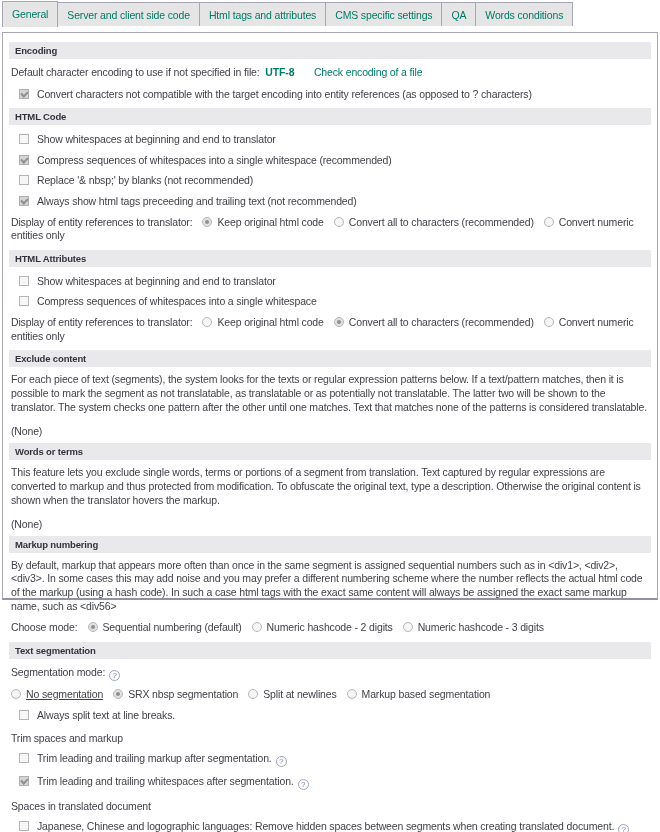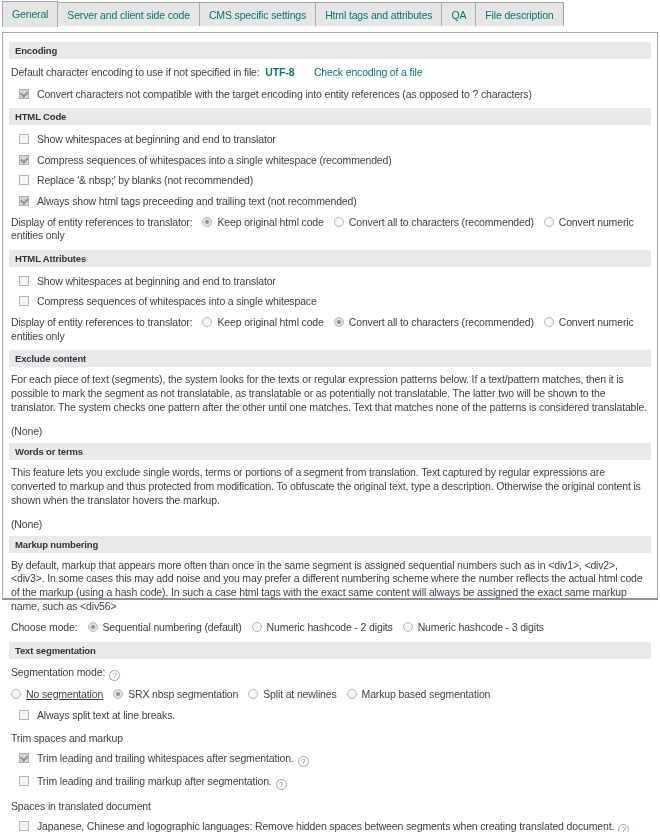--- a/index.html
+++ b/index.html
@@ -79,24 +79,24 @@
   .gap { display: inline-block; width: 14px; }
 </style>
 </head>
 <body>
 
 <div class="page">
 
   <div class="tabbar">
     <div class="tab active">General</div>
     <div class="tab">Server and client side code</div>
+    <div class="tab">Html tags and attributes</div>
     <div class="tab">CMS specific settings</div>
-    <div class="tab">Html tags and attributes</div>
     <div class="tab">QA</div>
-    <div class="tab">File description</div>
+    <div class="tab">Words conditions</div>
   </div>
 
   <div class="content">
 
     <div class="section">
       <div class="sec-hdr">Encoding</div>
       <div class="line">
         <span>Default character encoding to use if not specified in file:</span>
         <span class="val-link">UTF-8</span>
         <span class="gap"></span>
@@ -173,26 +173,26 @@
       </div>
       <div class="line">
         <span class="rgroup" style="margin-left:0;text-decoration:underline;"><span class="radio"></span><span>No segmentation</span></span><span class="rgroup"><span class="radio selected"></span><span>SRX nbsp segmentation</span></span><span class="rgroup"><span class="radio"></span><span>Split at newlines</span></span><span class="rgroup"><span class="radio"></span><span>Markup based segmentation</span></span>
       </div>
       <div class="opt">
         <span class="cb"></span>
         <span class="lbl">Always split text at line breaks.</span>
       </div>
       <div class="plain-head">Trim spaces and markup</div>
       <div class="opt">
+        <span class="cb"></span>
+        <span class="lbl"><span>Trim leading and trailing markup after segmentation.</span><span class="help"></span></span>
+      </div>
+      <div class="opt">
         <span class="cb checked"></span>
         <span class="lbl"><span>Trim leading and trailing whitespaces after segmentation.</span><span class="help"></span></span>
-      </div>
-      <div class="opt">
-        <span class="cb"></span>
-        <span class="lbl"><span>Trim leading and trailing markup after segmentation.</span><span class="help"></span></span>
       </div>
       <div class="plain-head">Spaces in translated document</div>
       <div class="opt">
         <span class="cb"></span>
         <span class="lbl"><span>Japanese, Chinese and logographic languages: Remove hidden spaces between segments when creating translated document.</span><span class="help"></span></span>
       </div>
 
     </div>
 
   </div>

